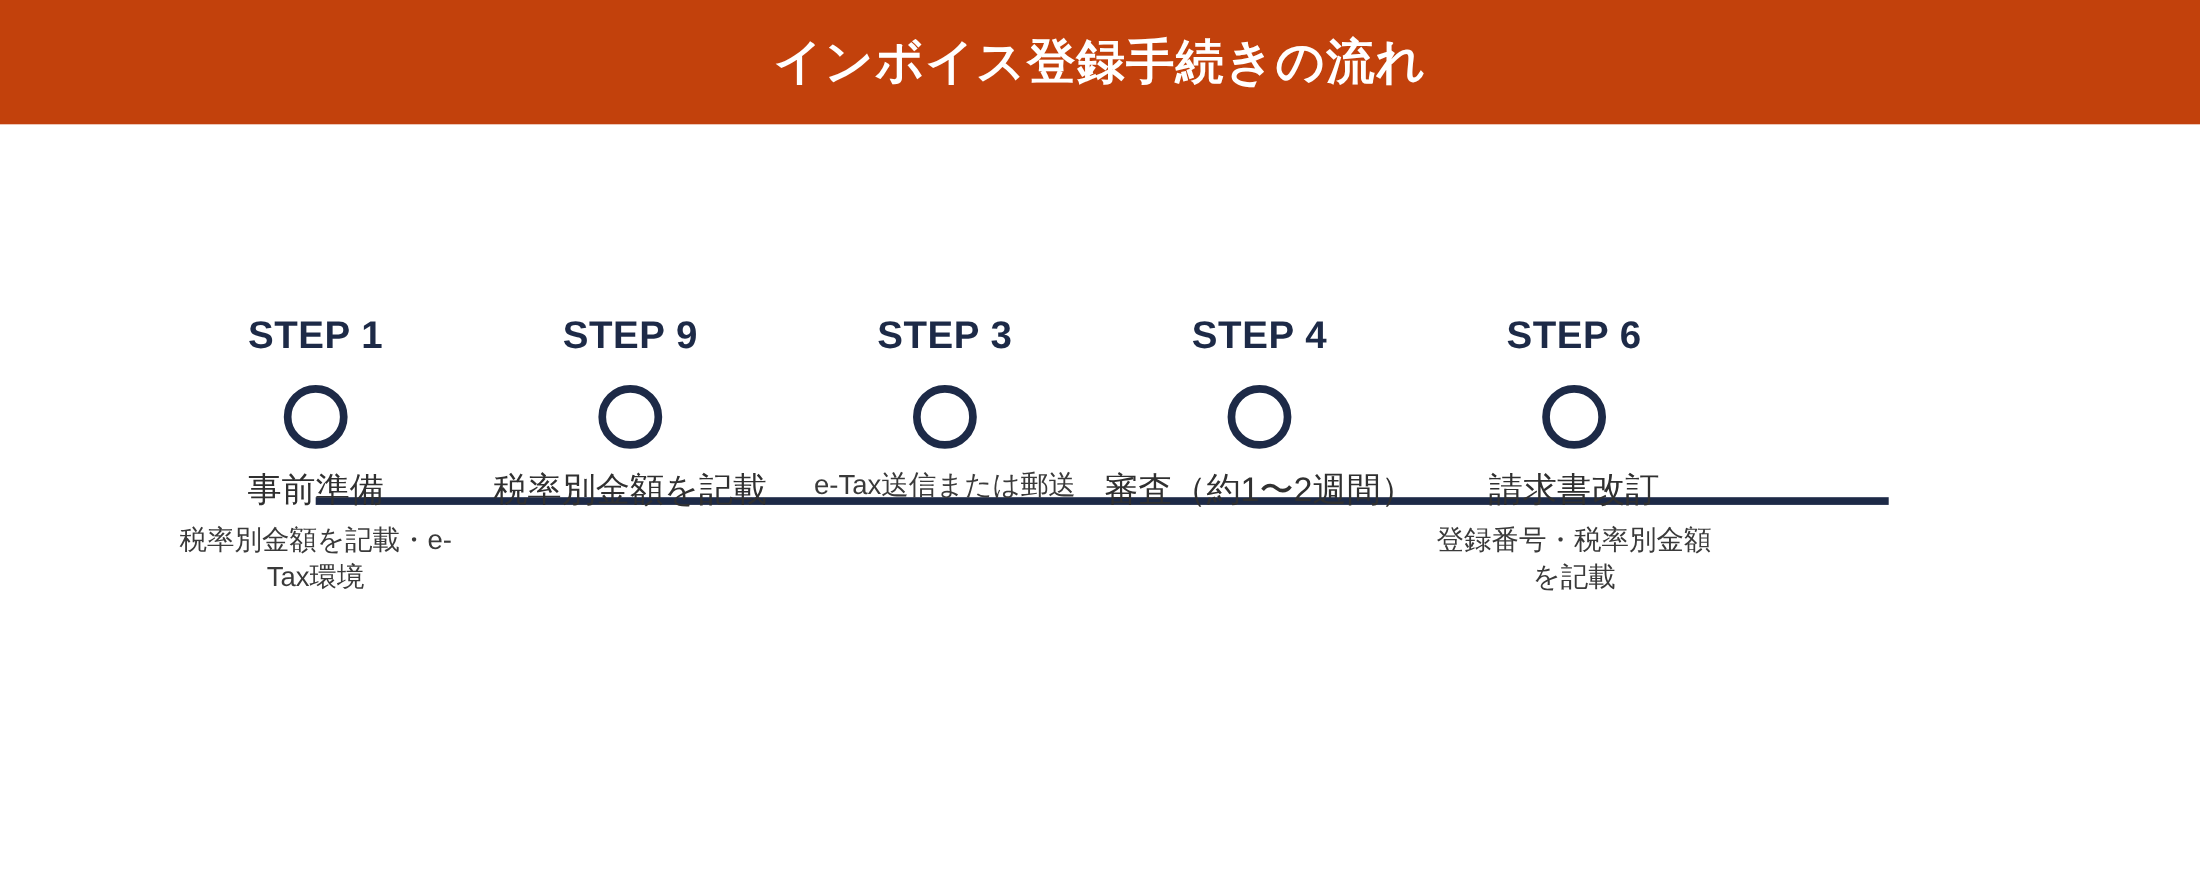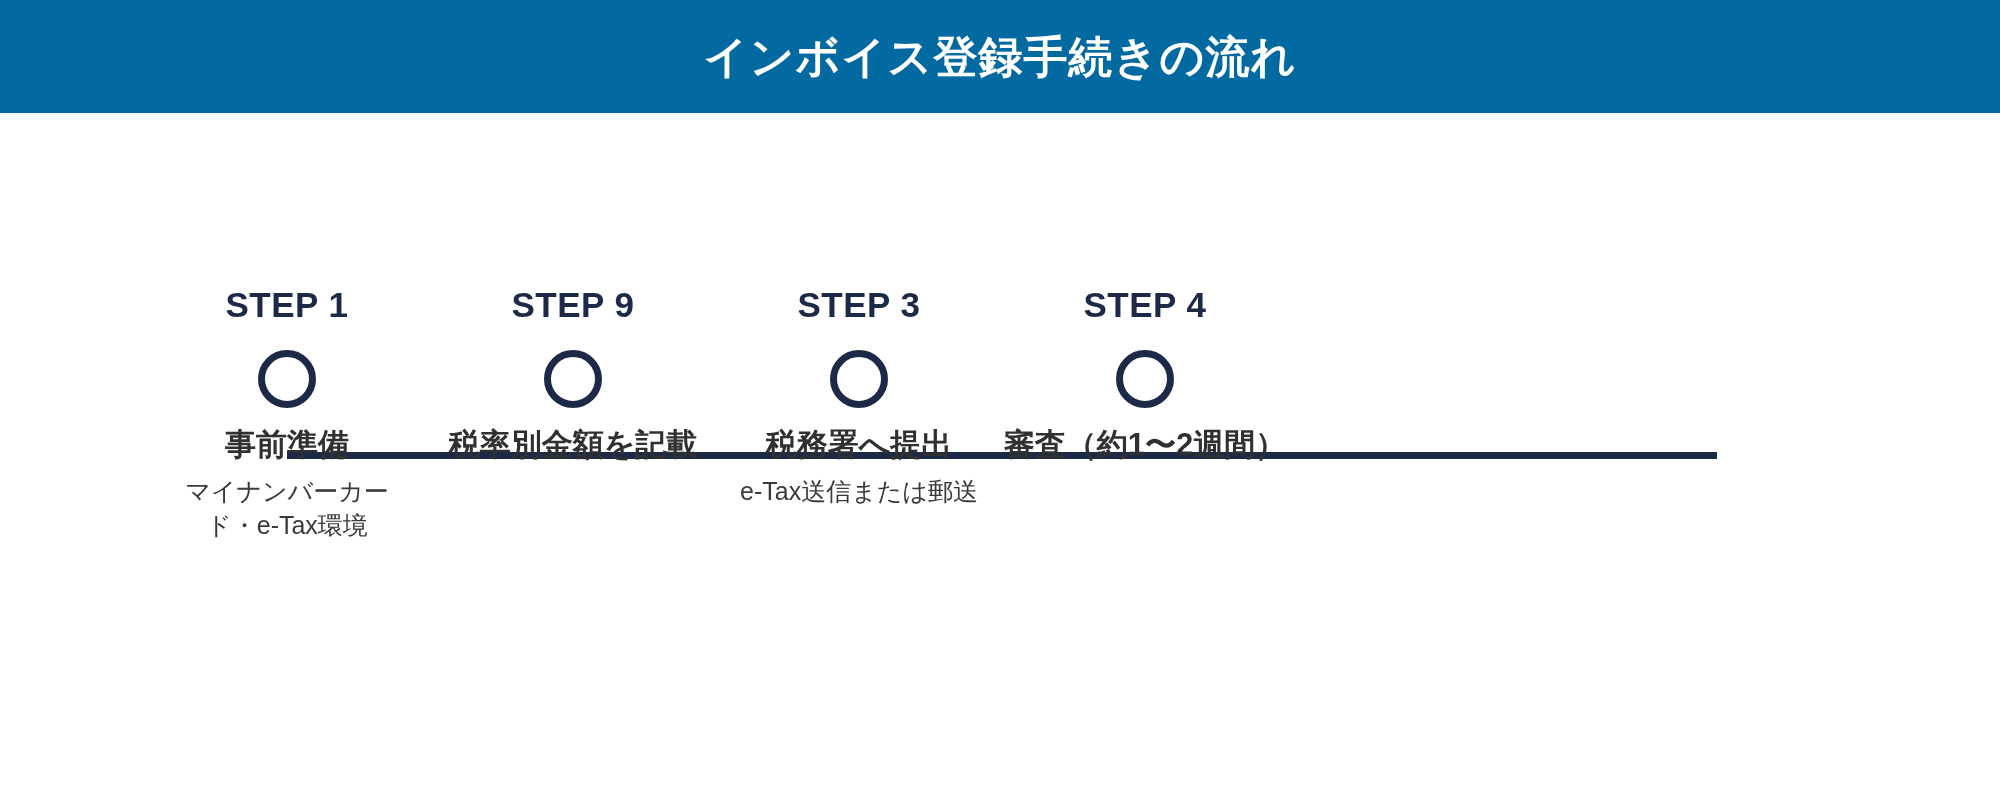--- a/index.html
+++ b/index.html
@@ -23,21 +23,21 @@
     background: #ffffff;
   }
 
   
   .header-bar {
     position: absolute;
     left: 0;
     top: 0;
     width: 2000px;
     height: 113px;
-    background: #0369a1;
+    background: #c2410c;
     display: flex;
     align-items: center;
     justify-content: center;
   }
   .header-title {
     color: #ffffff;
     font-size: 44px;
     font-weight: bold;
     letter-spacing: 1px;
     line-height: 1;
@@ -111,21 +111,21 @@
     background: #ffffff;
     
     position: relative;
     z-index: 3;
   }
 
   .step-title {
     margin-top: 11px;
     color: #303030;
     font-size: 31px;
-    font-weight: bold;
+    font-weight: normal;
     line-height: 1.25;
     white-space: nowrap;
   }
 
   .step-desc {
     margin-top: 9px;
     width: 250px;
     color: #3a3a3a;
     font-size: 25px;
     font-weight: normal;
@@ -148,45 +148,52 @@
     <div class="rail"></div>
 
     <div class="steps-row">
 
       <div class="step">
         <div class="step-label">STEP 1</div>
         <div class="node-wrap">
           <div class="node"></div>
         </div>
         <div class="step-title">事前準備</div>
-        <div class="step-desc">マイナンバーカード・e-Tax環境</div>
+        <div class="step-desc">税率別金額を記載・e-Tax環境</div>
       </div>
 
       <div class="step">
         <div class="step-label">STEP 9</div>
         <div class="node-wrap">
           <div class="node"></div>
         </div>
         <div class="step-title">税率別金額を記載</div>
       </div>
 
       <div class="step">
         <div class="step-label">STEP 3</div>
         <div class="node-wrap">
           <div class="node"></div>
         </div>
-        <div class="step-title">税務署へ提出</div>
         <div class="step-desc">e-Tax送信または郵送</div>
       </div>
 
       <div class="step">
         <div class="step-label">STEP 4</div>
         <div class="node-wrap">
           <div class="node"></div>
         </div>
         <div class="step-title">審査（約1〜2週間）</div>
       </div>
 
 
+      <div class="step">
+        <div class="step-label">STEP 6</div>
+        <div class="node-wrap">
+          <div class="node"></div>
+        </div>
+        <div class="step-title">請求書改訂</div>
+        <div class="step-desc">登録番号・税率別金額を記載</div>
+      </div>
 
     </div>
   </div>
 </div>
 
 </body></html>

